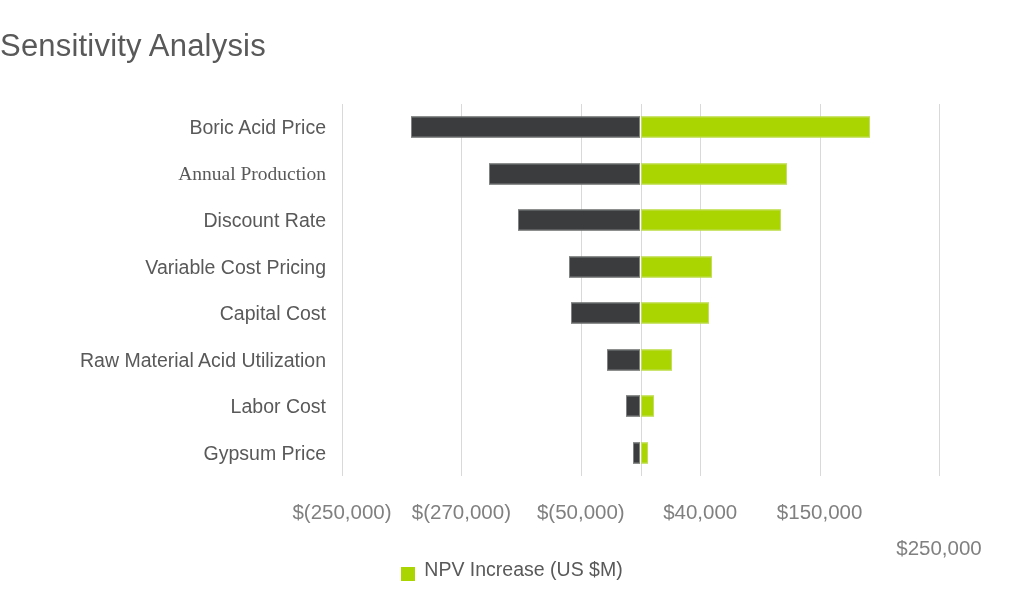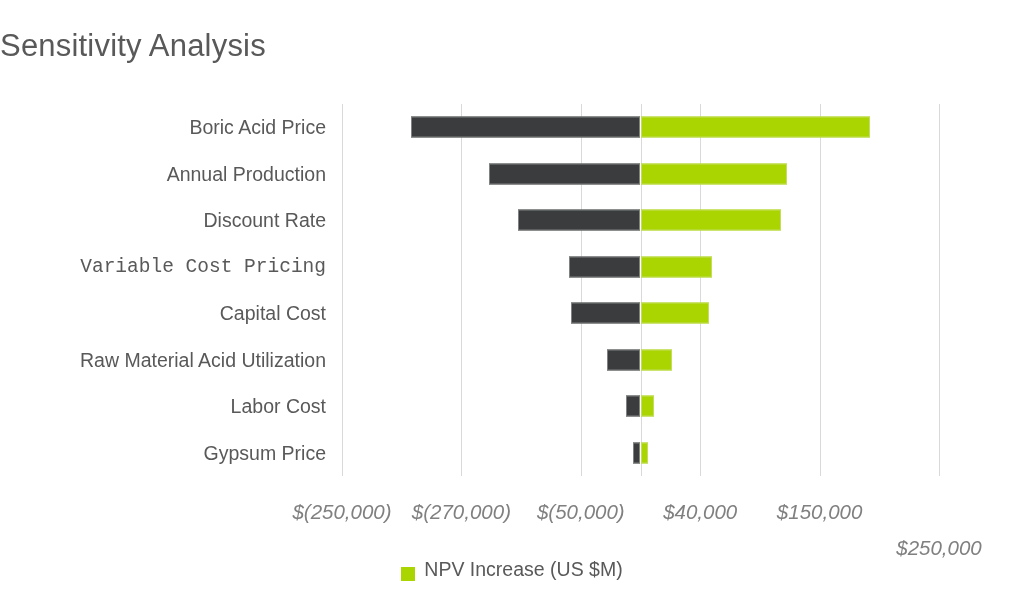--- a/index.html
+++ b/index.html
@@ -92,21 +92,20 @@
     border: 1px solid #c3dd63;
   }
 
   
   #x-axis {
     position: absolute;
     left: 0;
     top: 500px;
     width: 908px;
     height: 34px;
-    font-style: italic;
   }
   .tick-label {
     position: absolute;
     top: 0;
     font-size: 20.5px;
     color: #808080;
     white-space: nowrap;
     transform: translateX(-50%);
   }
 
@@ -153,31 +152,31 @@
       <div class="gridline" style="left: 597px;"></div>
       <div class="gridline zero" style="left: 298.5px;"></div>
     </div>
 
   <div id="rows-layer">
       <div class="cat-row" style="top: 0px; height: 46.5px;">
         <div class="cat-label" style="right: 698px;">Boric Acid Price</div>
         <div class="bar decrease" style="left: 411.252px; width: 229.248px; background: rgb(58, 60, 61);"></div>
         <div class="bar increase" style="left: 640.5px; width: 229.248px; background: rgb(170, 213, 0);"></div>
       </div>
-      <div class="cat-row" style="top: 46.5px; height: 46.5px;">
+      <div class="cat-row" style="top: 46.5px; height: 46.5px; font-family: Liberation Serif, serif;">
         <div class="cat-label" style="right: 698px;">Annual Production</div>
         <div class="bar decrease" style="left: 488.862px; width: 151.638px; background: rgb(58, 60, 61);"></div>
         <div class="bar increase" style="left: 640.5px; width: 146.862px; background: rgb(170, 213, 0);"></div>
       </div>
       <div class="cat-row" style="top: 93px; height: 46.5px;">
         <div class="cat-label" style="right: 698px;">Discount Rate</div>
         <div class="bar decrease" style="left: 517.518px; width: 122.982px; background: rgb(58, 60, 61);"></div>
         <div class="bar increase" style="left: 640.5px; width: 140.892px; background: rgb(170, 213, 0);"></div>
       </div>
-      <div class="cat-row" style="top: 139.5px; height: 46.5px; font-family: Liberation Mono, monospace;">
+      <div class="cat-row" style="top: 139.5px; height: 46.5px;">
         <div class="cat-label" style="right: 698px;">Variable Cost Pricing</div>
         <div class="bar decrease" style="left: 568.86px; width: 71.64px; background: rgb(58, 60, 61);"></div>
         <div class="bar increase" style="left: 640.5px; width: 71.64px; background: rgb(170, 213, 0);"></div>
       </div>
       <div class="cat-row" style="top: 186px; height: 46.5px;">
         <div class="cat-label" style="right: 698px;">Capital Cost</div>
         <div class="bar decrease" style="left: 571.248px; width: 69.252px; background: rgb(58, 60, 61);"></div>
         <div class="bar increase" style="left: 640.5px; width: 68.058px; background: rgb(170, 213, 0);"></div>
       </div>
       <div class="cat-row" style="top: 232.5px; height: 46.5px;">

